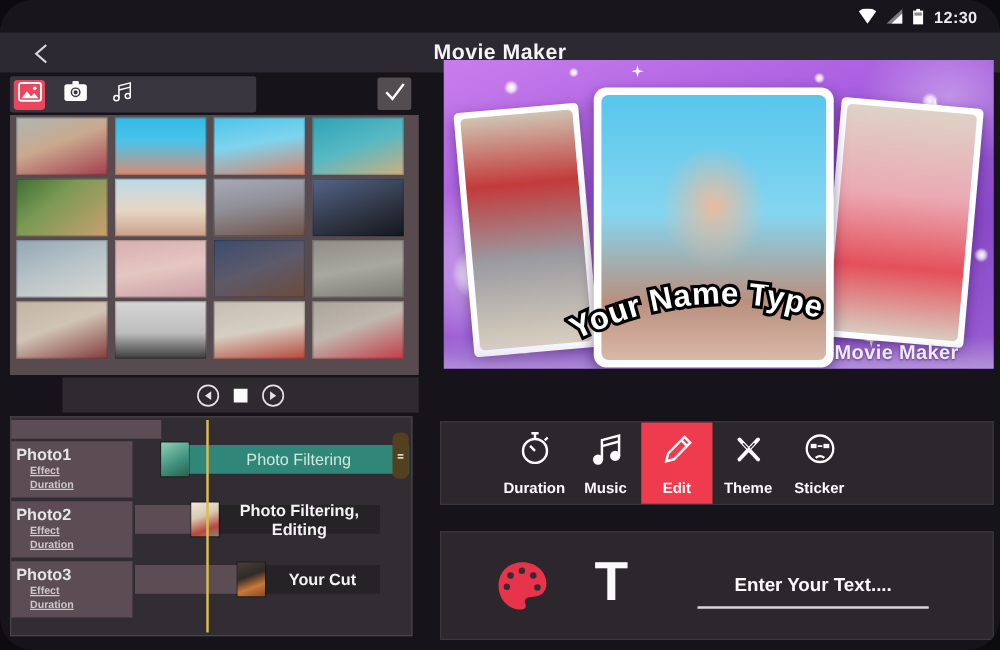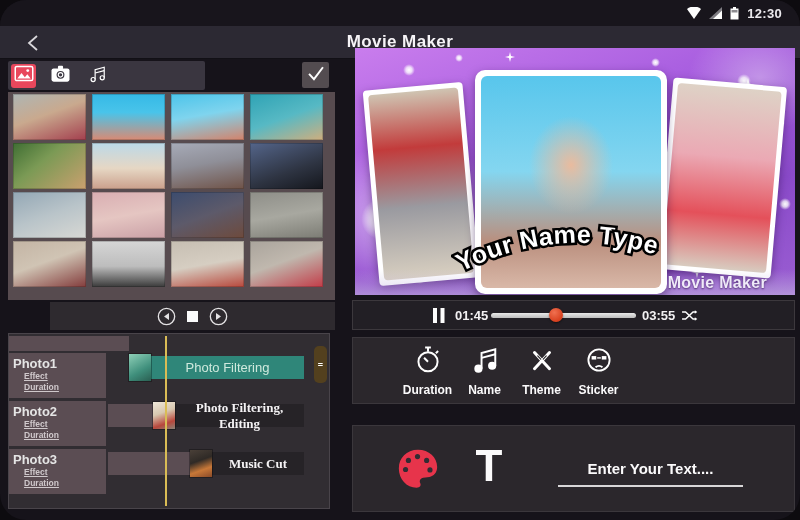--- a/index.html
+++ b/index.html
@@ -58,21 +58,21 @@
   .tl-label { position:absolute; left:0; width:97px; height:45px; background:#5b4d53; padding:3px 0 0 4px; }
   .tl-label .name { color:#e5e5e5; font-size:13px; font-weight:bold; }
   .tl-label .sub { color:#cfc8cb; font-size:8.5px; font-weight:bold; margin-left:11px; line-height:11px;text-decoration:underline; }
   .lead { position:absolute; background:#5b4d53; height:23px; }
   .clip { position:absolute; height:23px; display:flex; align-items:center; }
   .clip-thumb { position:absolute; left:0; top:-2px; width:22px; height:27px; box-shadow:0 0 0 1px rgba(0,0,0,.3); }
   .clip.teal { background:#2f8679; }
   .clip.dark { background:#262327; }
   .clip .lbl { width:100%; text-align:center; padding-left:22px; font-size:13px; font-weight:bold; }
   .clip.teal .lbl { color:#cfe9dd; font-weight:normal; }
-  .clip.dark .lbl { color:#f4f2f4;font-family:Liberation Serif, serif; }
+  .clip.dark .lbl { color:#f4f2f4; }
   .th1 { background:linear-gradient(150deg,#8fd0b8,#3f8f7c 60%,#2a5f52); }
   .th2 { background:linear-gradient(160deg,#efe8da,#d8c8b0 40%,#b8473c 75%,#8a8478); }
   .th3 { background:linear-gradient(160deg,#4a4038,#2f2a26 40%,#c87838 70%,#8a4a28); }
   .playhead { position:absolute; left:156px; top:2px; width:2px; height:170px; background:#d9bc55; z-index:5; }
   .tl-handle { position:absolute; left:305px; top:12px; width:13px; height:37px; background:#53401e; border-radius:5px;
     color:#fff; font-size:9px; font-weight:bold; display:flex; align-items:center; justify-content:center; cursor:pointer; z-index:6; }
 
   
   .preview { position:absolute; left:355px; top:48px; width:440px; height:247px;
     background:
@@ -247,35 +247,35 @@
       <div class="name">Photo2</div>
       <div class="sub">Effect</div>
       <div class="sub">Duration</div>
     </div>
     <div class="tl-label" style="top:115px;">
       <div class="name">Photo3</div>
       <div class="sub">Effect</div>
       <div class="sub">Duration</div>
     </div>
 
-    <div class="clip teal" style="left:120px; top:22px; width:175px;">
+    <div class="clip teal" style="left:120px; top:22px; width:198px;">
       <span class="clip-thumb th1"></span>
       <span class="lbl">Photo Filtering</span>
     </div>
 
     <div class="lead" style="left:99px; top:70px; width:46px;"></div>
     <div class="clip dark" style="left:144px; top:70px; width:151px;">
       <span class="clip-thumb th2"></span>
       <span class="lbl">Photo Filtering, Editing</span>
     </div>
 
     <div class="lead" style="left:99px; top:118px; width:83px;"></div>
     <div class="clip dark" style="left:181px; top:118px; width:114px;">
       <span class="clip-thumb th3"></span>
-      <span class="lbl">Music Cut</span>
+      <span class="lbl">Your Cut</span>
     </div>
 
     <div class="playhead"></div>
     <div class="tl-handle">=</div>
   </div>
 
   <div class="preview">
     <div class="sparkle" style="left:6px; top:150px; width:42px; height:42px;"></div>
     <div class="sparkle" style="left:48px; top:16px; width:12px; height:12px;"></div>
     <div class="sparkle" style="left:100px; top:6px; width:8px; height:8px;"></div>
@@ -305,41 +305,20 @@
       <defs>
           <path id="arcpath" d="M 10 64 Q 118 10 230 56" fill="none"></path>
         </defs>
       <text font-family="Liberation Sans, sans-serif" font-size="25" font-weight="bold" fill="#ffffff" stroke="#000000" stroke-width="5" paint-order="stroke" letter-spacing="0.5">
         <textPath href="#arcpath">Your Name Type</textPath>
       </text>
     </svg>
     <div class="watermark">Movie Maker</div>
   </div>
 
-  <div class="player-bar">
-    <span class="pb-item" style="left:80px;">
-      <svg width="12" height="15" viewBox="0 0 12 15">
-          <rect x="0" y="0" width="4" height="15" fill="#fdfdfd"></rect>
-          <rect x="7.5" y="0" width="4" height="15" fill="#fdfdfd"></rect>
-        </svg>
-    </span>
-    <span class="pb-item pb-time" style="left:102px;">01:45</span>
-    <div class="slider">
-      <div class="thumb" style="left: calc(45% - 7px);"></div>
-    </div>
-    <span class="pb-item pb-time" style="left:289px;">03:55</span>
-    <span class="pb-item" style="left:328px;">
-      <svg width="17" height="15" viewBox="0 0 24 20" fill="none" stroke="#fdfdfd" stroke-width="2">
-        <path d="M1.5 5 h5 l10.5 10 h3.5"></path>
-          <path d="M1.5 15 h5 L17 5 h3.5"></path>
-        <path d="M19.5 2.5 L23 5 19.5 7.5 Z" fill="#fdfdfd" stroke="none"></path>
-        <path d="M19.5 12.5 L23 15 19.5 17.5 Z" fill="#fdfdfd" stroke="none"></path>
-      </svg>
-    </span>
-  </div>
 
   <div class="toolbar">
     <div class="tool">
       <span>
         <svg width="28" height="30" viewBox="0 0 24 26" fill="none" stroke="#fff" stroke-width="1.7">
           <circle cx="12" cy="14.5" r="8.3"></circle>
             <path d="M9.5 2.2 h5 M12 2.2 v3.6"></path>
             <path d="M12 14.5 L8.6 11"></path>
             <path d="M18.8 7.2 l2-2"></path>
         </svg>
@@ -348,21 +327,30 @@
     </div>
     <div class="tool">
       <span>
         <svg width="28" height="30" viewBox="0 0 24 26" fill="none" stroke="#fff" stroke-width="1.7">
           <circle cx="6.3" cy="20.5" r="2.7" fill="#fff"></circle>
             <circle cx="18.2" cy="18" r="2.7" fill="#fff"></circle>
           <path d="M9 20.5 V7 l11.9-3.2 V18"></path>
             <path d="M9 11.2 l11.9-3.2"></path>
         </svg>
       </span>
-      <span class="tlabel">Name</span>
+      <span class="tlabel">Music</span>
+    </div>
+    <div class="tool active">
+      <span>
+        <svg width="28" height="30" viewBox="0 0 24 26" fill="none" stroke="#fff" stroke-width="1.7">
+          <path d="M16.8 4.8 l4 4 L9.5 20.3 l-5.3 1.4 1.3-5.4 z"></path>
+            <path d="M14.6 7 l4 4"></path>
+        </svg>
+      </span>
+      <span class="tlabel">Edit</span>
     </div>
     <div class="tool">
       <span>
         <svg width="28" height="30" viewBox="0 0 24 26" fill="none" stroke="#fff" stroke-width="2.6" stroke-linecap="round">
           <path d="M5.5 6.5 L18.5 20.5"></path>
             <path d="M18.5 6.5 L5.5 20.5"></path>
           <path d="M8.3 9.5 l2.6 2.8 M15.7 9.5 l-2.6 2.8" stroke="#2b272c" stroke-width="1"></path>
         </svg>
       </span>
       <span class="tlabel">Theme</span>

